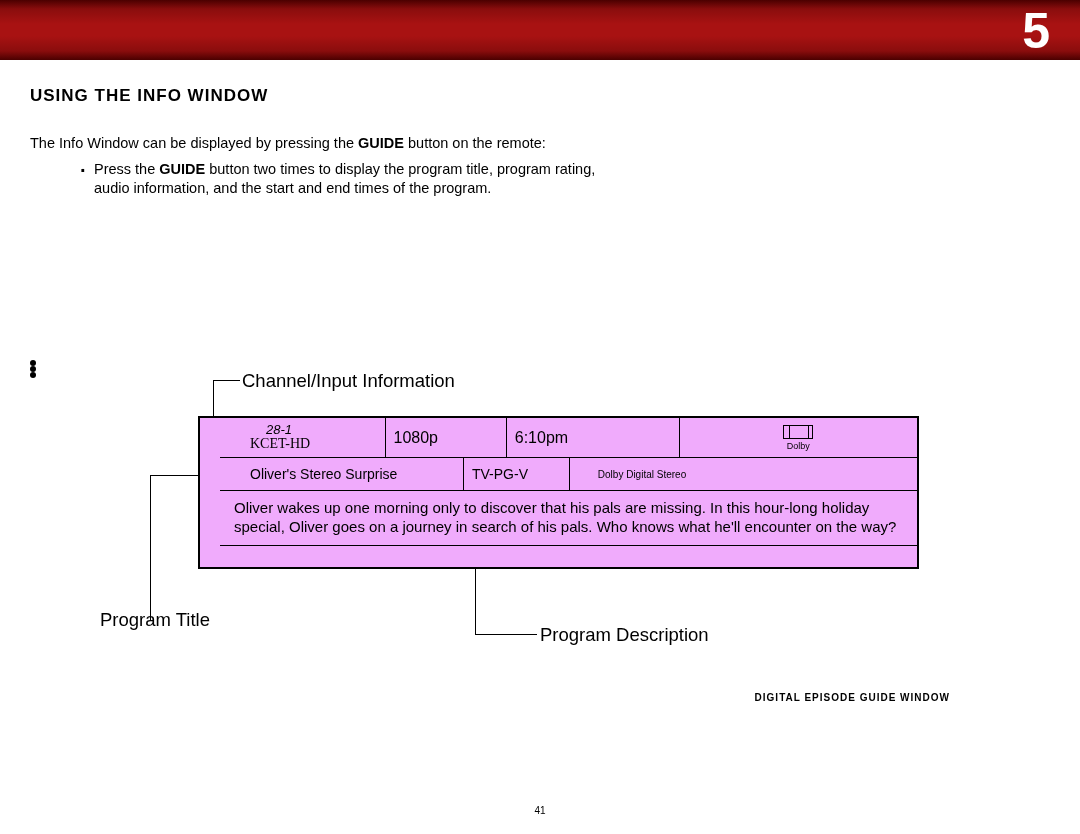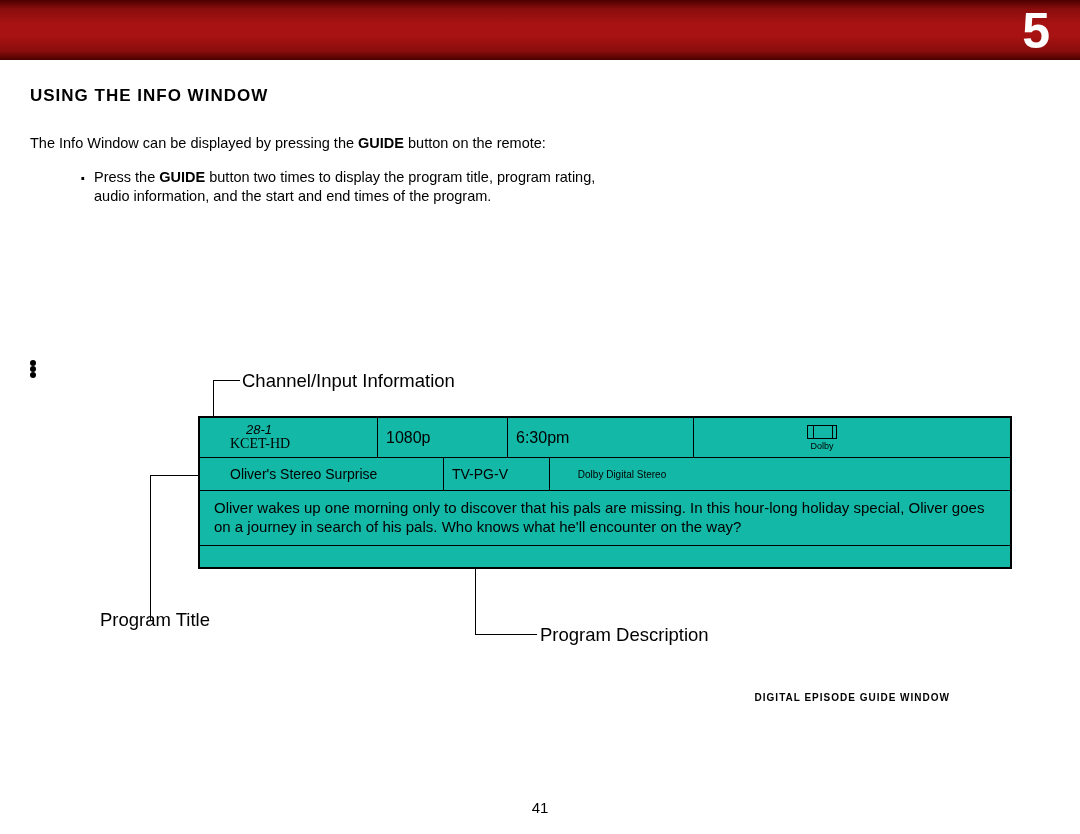--- a/index.html
+++ b/index.html
@@ -2,21 +2,21 @@
 <html><head>
 <meta charset="utf-8">
 <style>
   * { box-sizing: border-box; margin: 0; padding: 0; }
   html, body { width: 1080px; height: 834px; font-family: "Century Gothic", "Avant Garde", sans-serif; background: #fff; color: #000; }
   .page { width: 1080px; height: 834px; position: relative; }
   .topbar { width: 1080px; height: 60px; background: linear-gradient(#4b0000 0%, #8a0d0d 15%, #a81212 40%, #a81212 60%, #8a0d0d 85%, #4b0000 100%); position: relative; }
   .chapnum { position: absolute; right: 30px; top: 2px; color: #fff; font-size: 50px; font-weight: 700; }
   .content { padding: 26px 30px 0 30px; }
   h2.section { font-size: 17px; letter-spacing: 1px; font-weight: 700; text-transform: uppercase; margin-bottom: 28px; }
-  p.intro { font-size: 14.5px; line-height: 1.25; max-width: 560px; margin-bottom: 16px; }
+  p.intro { font-size: 14.5px; line-height: 1.25; max-width: 560px; margin-bottom: 8px; }
   ul.steps { list-style: none; padding-left: 50px; margin-top: 4px; max-width: 580px; }
   ul.steps li { font-size: 14.5px; line-height: 1.28; margin-bottom: 8px; position: relative; padding-left: 14px; }
   ul.steps li::before { content: "·"; position: absolute; left: 0; top: -2px; font-size: 20px; font-weight: 700; }
   .bold { font-weight: 700; }
 
   .diagram-area { position: absolute; left: 0; top: 360px; width: 1080px; height: 380px; margin-left: 30px; }
   .callout { position: absolute; font-size: 18.5px; font-weight: 400; }
   .callout.ci { left: 212px; top: 10px; }
   .callout.pt { left: 70px; top: 249px; }
   .callout.pd { left: 510px; top: 264px; }
@@ -28,21 +28,21 @@
   .c-ci-dot { left: 180px; top: 70px; width: 6px; height: 6px; border-radius: 50%; background: #000; }
   
   .c-pt-v { left: 120px; top: 115px; width: 1px; height: 146px; }
   .c-pt-dot { left: 180px; top: 113px; width: 6px; height: 6px; border-radius: 50%; background: #000; }
   .c-pt-h { left: 120px; top: 115px; width: 64px; height: 1px; }
   
   .c-pd-v { left: 445px; top: 194px; width: 1px; height: 80px; }
   .c-pd-h { left: 445px; top: 274px; width: 62px; height: 1px; }
   .c-pd-dot { left: 442px; top: 190px; width: 6px; height: 6px; border-radius: 50%; background: #000; }
 
-  .info-table { position: absolute; left: 168px; top: 56px; width: 814px; border: 2px solid #000; background: #14b8a6; font-size: 14px; }
+  .info-table { position: absolute; left: 168px; top: 56px; width: 721px; border: 2px solid #000; background: #f0abfc; font-size: 14px; padding-left: 20px; }
   .row { display: flex; border-bottom: 1px solid #000; }
   .row:last-child { border-bottom: none; }
   .cell { border-right: 1px solid #000; padding: 4px 8px; display: flex; flex-direction: column; justify-content: center; min-height: 32px; }
   .cell:last-child { border-right: none; }
   .row1 .c1 { width: 178px; }
   .row1 .c2 { width: 130px; font-size: 16px; }
   .row1 .c3 { width: 186px; font-size: 16px; }
   .row1 .c4 { width: 256px; align-items: center; }
   .row1 { min-height: 40px; }
   .row1 .num { font-style: italic; font-size: 13px; margin-left: 38px; line-height: 1; }
@@ -54,21 +54,21 @@
   .row3 .c1 { width: 100%; padding: 8px 14px; font-size: 15px; line-height: 1.25; }
   .row3 { border-bottom: none; }
   .info-table .blankrow { height: 22px; border-top: 1px solid #000; }
 
   .aspect-icon { display: inline-block; width: 30px; height: 14px; border: 1.5px solid #000; position: relative; margin-bottom: 1px; }
   .aspect-icon::after { content: ""; position: absolute; left: 5px; top: 0; width: 18px; height: 100%; border-left: 1.5px solid #000; border-right: 1.5px solid #000; }
   .normal-lbl { font-size: 9px; margin-top: 1px; }
 
   .diagram-caption { position: absolute; right: 160px; top: 332px; font-size: 10px; font-weight: 700; letter-spacing: 1px; text-transform: uppercase; }
 
-  .pagenum { position: absolute; bottom: 18px; width: 100%; text-align: center; font-size: 15px; }
+  .pagenum { position: absolute; bottom: 18px; width: 100%; text-align: center; font-size: 10px; }
 </style>
 </head>
 <body>
 
 <div class="page">
   <div class="topbar">
     <div class="chapnum">5</div>
   </div>
 
   <div class="content">
@@ -100,21 +100,21 @@
     <div class="connector c-pd-h"></div>
     <div class="c-pd-dot"></div>
 
     <div class="info-table">
       <div class="row row1">
         <div class="cell c1">
           <span class="num">28-1</span>
           <span class="callsign">KCET-HD</span>
         </div>
         <div class="cell c2">1080p</div>
-        <div class="cell c3">6:30pm</div>
+        <div class="cell c3">6:10pm</div>
         <div class="cell c4">
           <span class="aspect-icon"></span>
           <span class="normal-lbl">Dolby</span>
         </div>
       </div>
       <div class="row row2">
         <div class="cell c1">Oliver's Stereo Surprise</div>
         <div class="cell c2">TV-PG-V</div>
         <div class="cell c3">Dolby Digital Stereo</div>
       </div>

